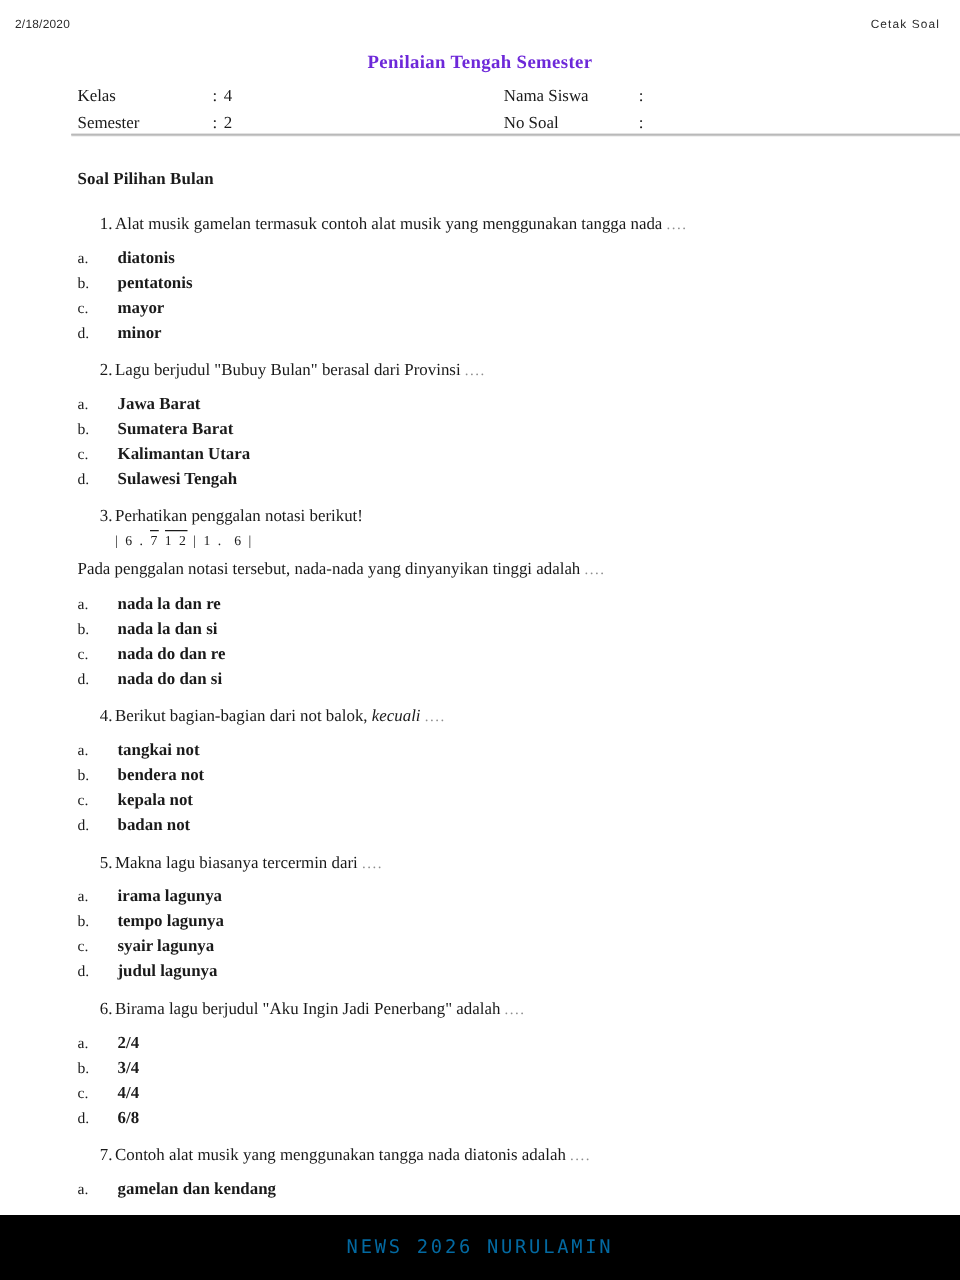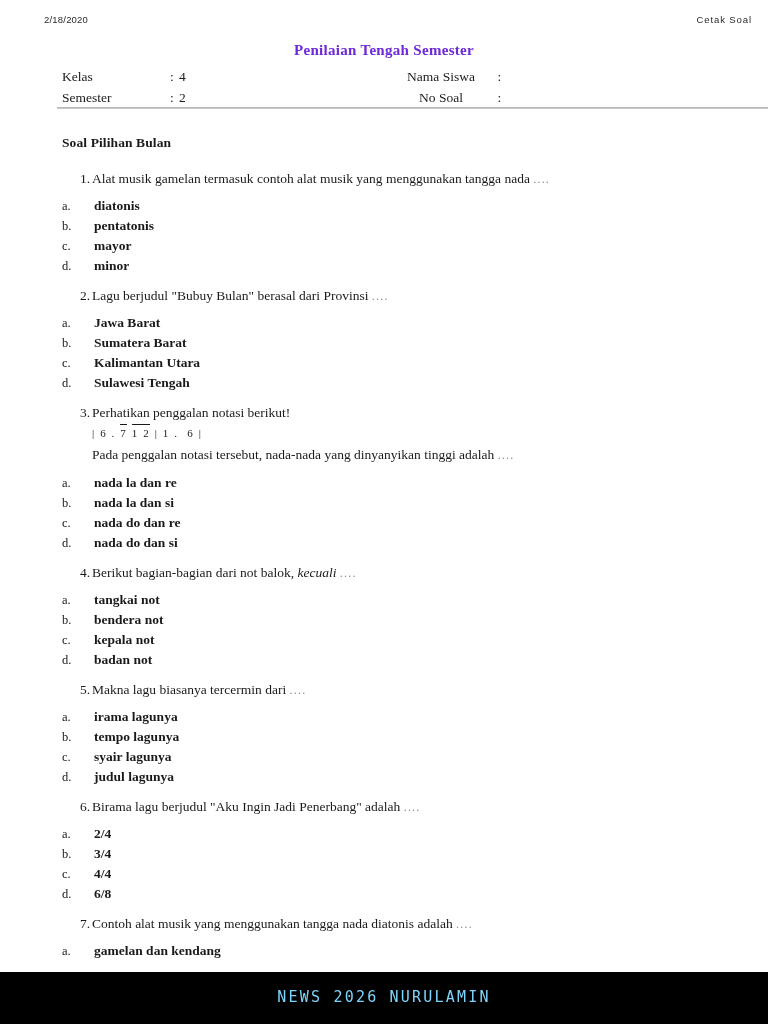--- a/index.html
+++ b/index.html
@@ -22,21 +22,21 @@
   
   .print-header {
     position: absolute;
     top: 14px;
     left: 0;
     width: 768px;
     height: 16px;
   }
   .print-date {
     position: absolute;
-    left: 44px;
+    left: 12px;
     top: 0;
     font-family: "Liberation Sans", "DejaVu Sans", sans-serif;
     font-size: 9.5px;
     letter-spacing: 0.2px;
     color: #2b2b2b;
     white-space: nowrap;
   }
   .print-doctitle {
     position: absolute;
     left: 0;
@@ -69,21 +69,21 @@
   .info-block {
     margin: 7px 0 0 0;
     position: relative;
     height: 42px;
   }
   .info-col {
     position: absolute;
     top: 0;
   }
   .info-col.left  { left: 62px; }
-  .info-col.right { left: 387px; text-align: center; }
+  .info-col.right { left: 403px; }
 
   .info-row {
     display: flex;
     align-items: baseline;
     height: 21px;
     line-height: 21px;
     font-size: 13.5px;
     white-space: nowrap;
   }
   .info-label { width: 108px; display: inline-block; }
@@ -159,21 +159,20 @@
     white-space: pre;
   }
   .notation .ov {
     border-top: 1px solid #1a1a1a;
     padding-top: 1px;
     display: inline-block;
     line-height: 14px;
   }
 
   .q-subtext {
-    margin-left: 30px;
     font-size: 13.5px;
     line-height: 21px;
     white-space: nowrap;
   }
 
   .options {
     margin: 7px 0 0 0;
     padding: 0;
     list-style: none;
   }
@@ -344,14 +343,14 @@
         </div>
         <ul class="options">
           <li class="option"><span class="opt-letter">a</span><span class="opt-text">gamelan dan kendang</span></li>
         </ul>
       </div>
     </div>
 
 </div>
 
 <div class="footer-bar" style="background: rgb(0, 0, 0);">
-  <div class="footer-text" style="color: #7dd3fc;">NEWS 2026 NURULAMIN</div>
+  <div class="footer-text" style="color: #0369a1;">NEWS 2026 NURULAMIN</div>
 </div>
 
 </body></html>

